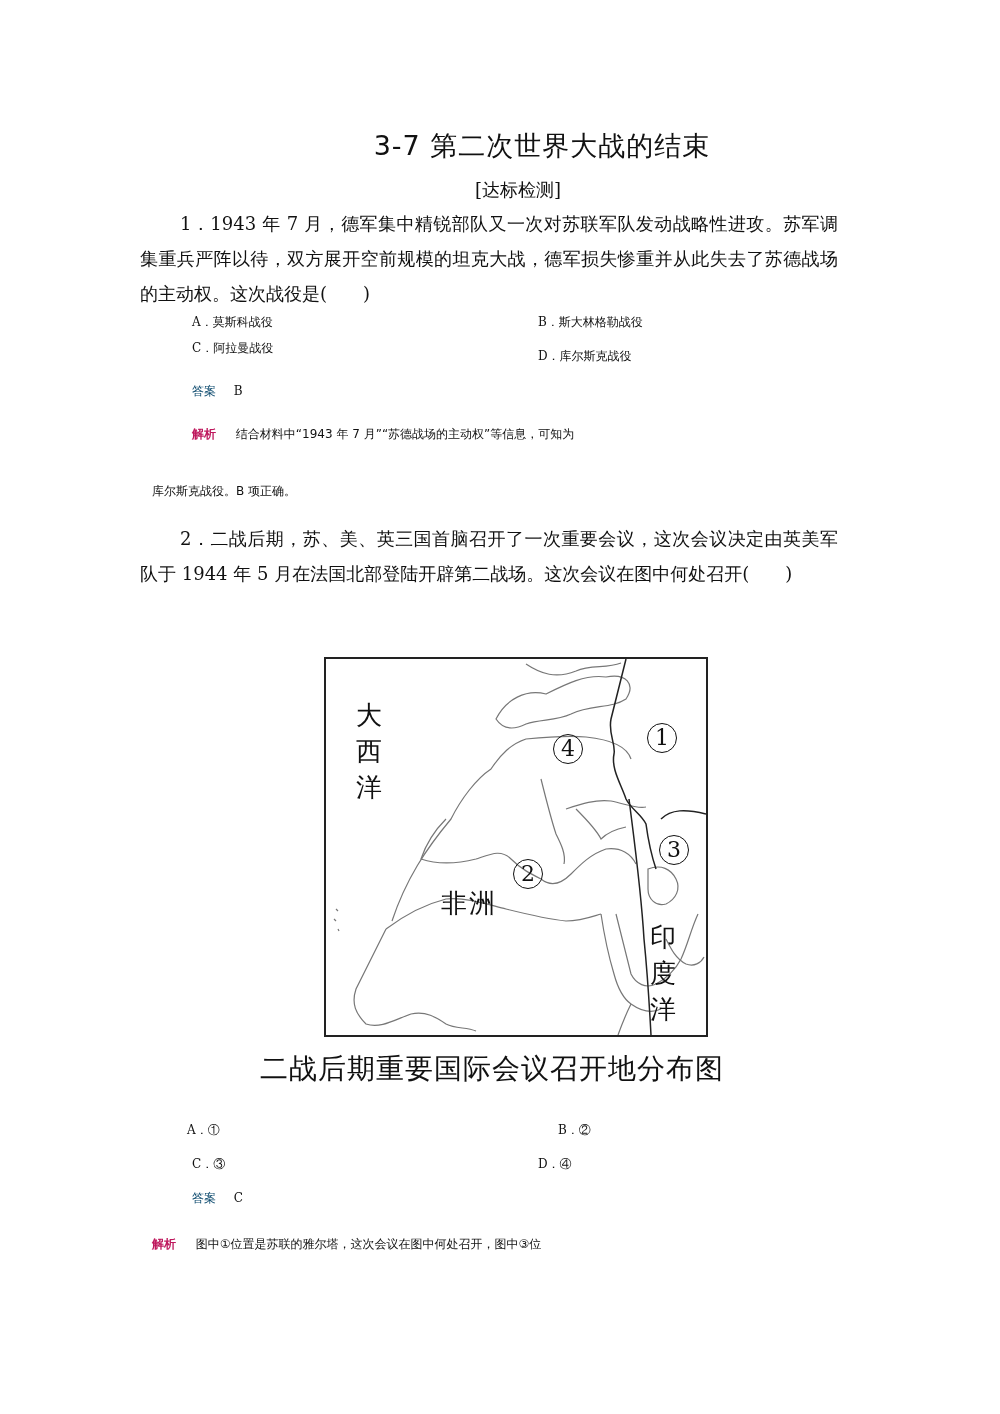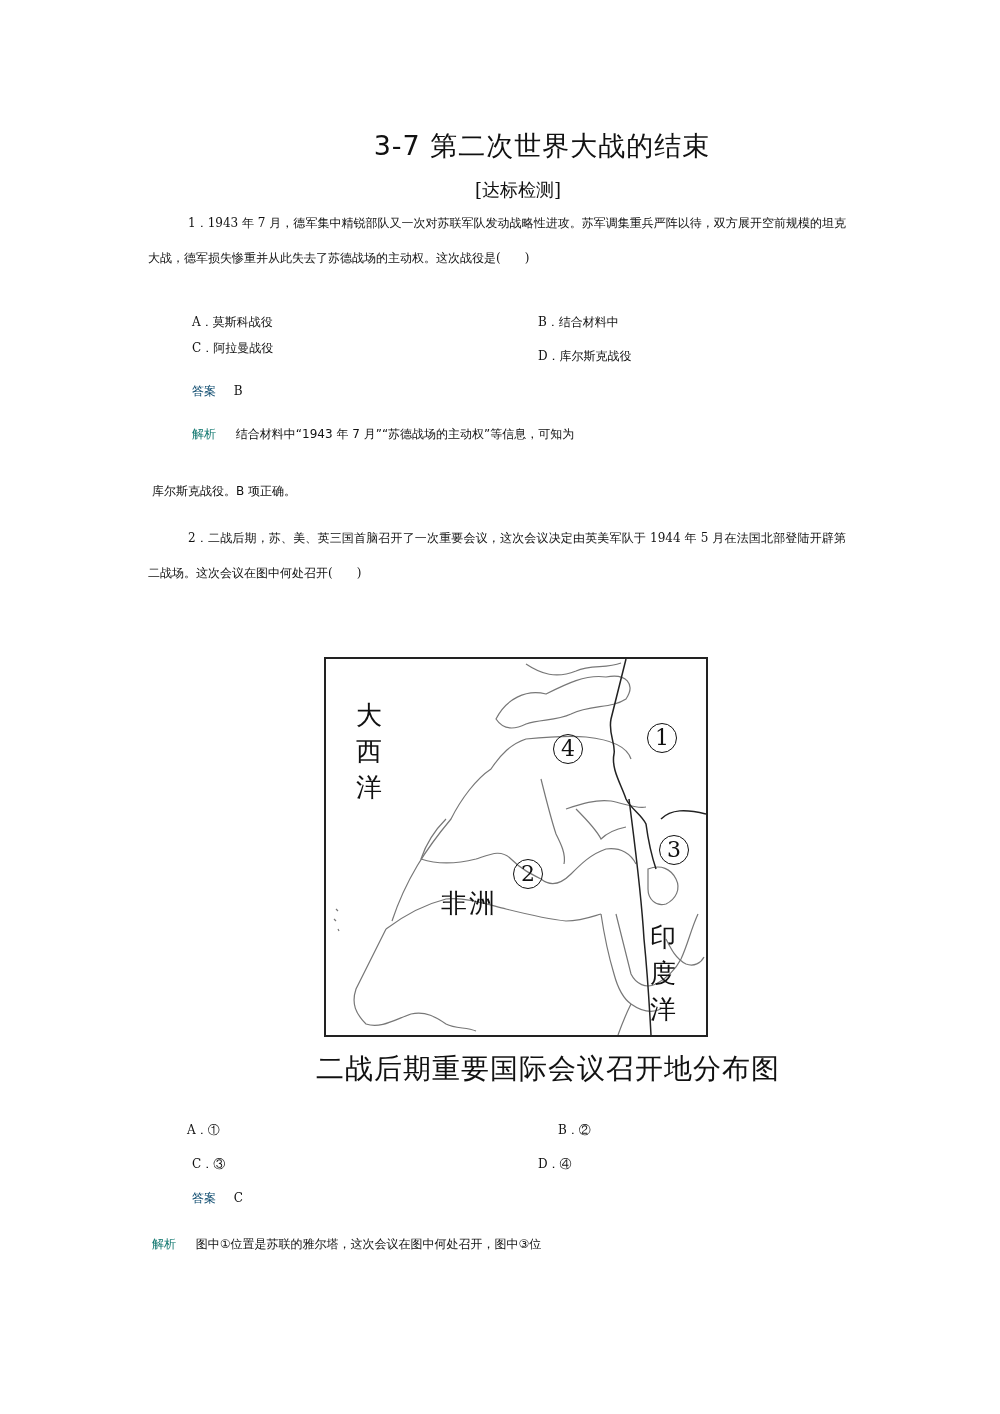--- a/index.html
+++ b/index.html
@@ -12,53 +12,53 @@
     .title {
       left: 0; width: 1084px; top: 128px; text-align: center;
       font-family: "DejaVu Sans", "Liberation Sans", sans-serif;
       font-size: 27px; letter-spacing: 1px;
     }
     .subtitle {
       left: 0; width: 1036px; top: 178px; text-align: center;
       font-size: 18px;
     }
     .para {
-      left: 148px; width: 698px; font-size: 12px; line-height: 35px;
+      left: 140px; width: 698px; font-size: 18px; line-height: 35px;
       text-align: justify;
     }
     .indent { text-indent: 40px; }
     .opt { font-size: 12px; }
     .red { color: #0c4a6e; font-family: Liberation Mono, monospace; }
-    .blue { color: #0f766e; font-family: "DejaVu Sans", "Liberation Sans", sans-serif; }
+    .blue { color: #be185d; font-family: "DejaVu Sans", "Liberation Sans", sans-serif; font-weight: bold; }
     .sans { font-family: "DejaVu Sans", "Liberation Sans", sans-serif; }
     .map-box {
       left: 324px; top: 657px; width: 384px; height: 380px;
       border: 2px solid #222; box-sizing: border-box; background: #fff;
     }
     .map-box svg { position: absolute; left: 0; top: 0; }
     .map-label { font-size: 26px; line-height: 36px; }
     .map-num {
       width: 28px; height: 28px; border: 1.5px solid #111; border-radius: 50%;
       font-size: 22px; text-align: center; line-height: 28px;
     }
     .caption {
-      left: 260px; width: 520px; top: 1050px; text-align: right;
+      left: 260px; width: 520px; top: 1050px; text-align: left;
       font-size: 28px; letter-spacing: 1px;
     }
   </style>
 </head>
 <body>
 
 <div class="abs title">3-7 第二次世界大战的结束</div>
 <div class="abs subtitle">[达标检测]</div>
 
 <div class="abs para indent" style="top:206px;">1．1943 年 7 月，德军集中精锐部队又一次对苏联军队发动战略性进攻。苏军调集重兵严阵以待，双方展开空前规模的坦克大战，德军损失惨重并从此失去了苏德战场的主动权。这次战役是(　　)</div>
 
 <div class="abs opt" style="left:192px; top:314px;">A．莫斯科战役</div>
-<div class="abs opt" style="left:538px; top:314px;">B．结合材料中</div>
+<div class="abs opt" style="left:538px; top:314px;">B．斯大林格勒战役</div>
 <div class="abs opt" style="left:192px; top:340px;">C．阿拉曼战役</div>
 <div class="abs opt" style="left:538px; top:348px;">D．库尔斯克战役</div>
 
 <div class="abs opt" style="left:192px; top:383px;">
   <span class="red">答案</span>
   <span style="margin-left:14px;">B</span>
 </div>
 
 <div class="abs opt sans" style="left:192px; top:426px; width:660px;">
   <span class="blue">解析</span>

